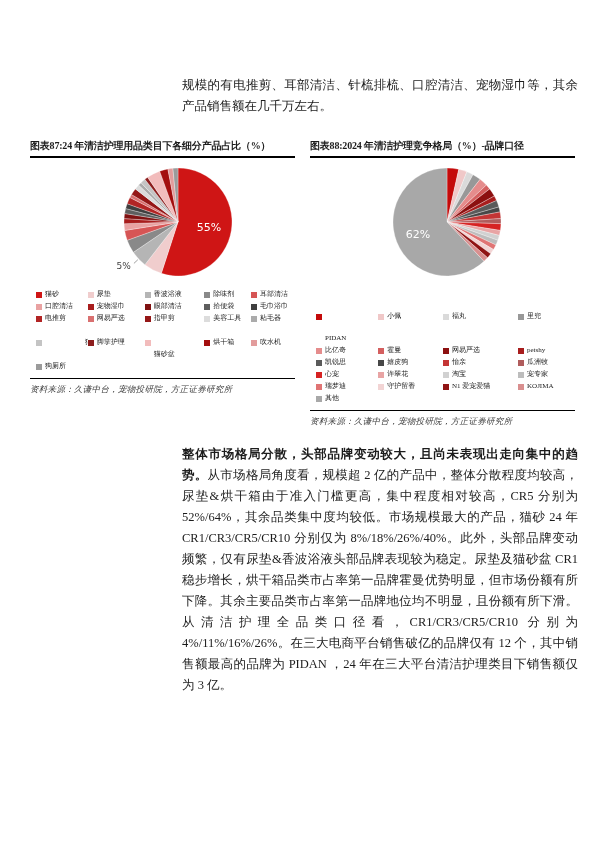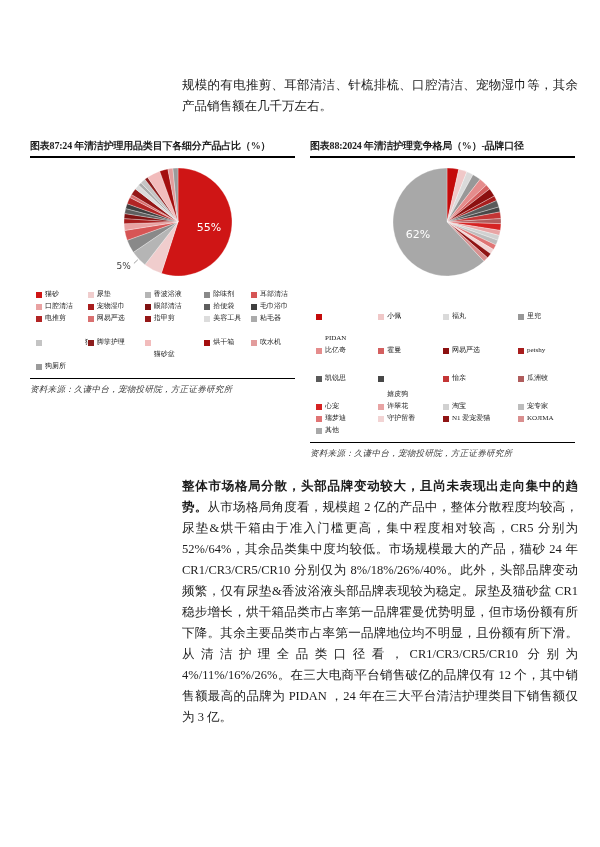--- a/index.html
+++ b/index.html
@@ -258,21 +258,21 @@
           <span class="lg">
             <i style="background: rgb(168, 29, 29);"></i>
             <em style="font-style: normal;">petshy</em>
           </span>
           <span class="lg">
             <i style="background: rgb(90, 90, 90);"></i>
             <em style="font-style: normal;">凯锐思</em>
           </span>
           <span class="lg">
             <i style="background: rgb(71, 71, 71);"></i>
-            <em style="font-style: normal; margin-top: 32px;">嬉皮狗</em>
+            <em style="font-style: normal;">嬉皮狗</em>
           </span>
           <span class="lg">
             <i style="background: rgb(196, 53, 53);"></i>
             <em style="font-style: normal;">怡亲</em>
           </span>
           <span class="lg">
             <i style="background: rgb(176, 92, 92);"></i>
             <em style="font-style: normal;">瓜洲牧</em>
           </span>
           <span class="lg">

